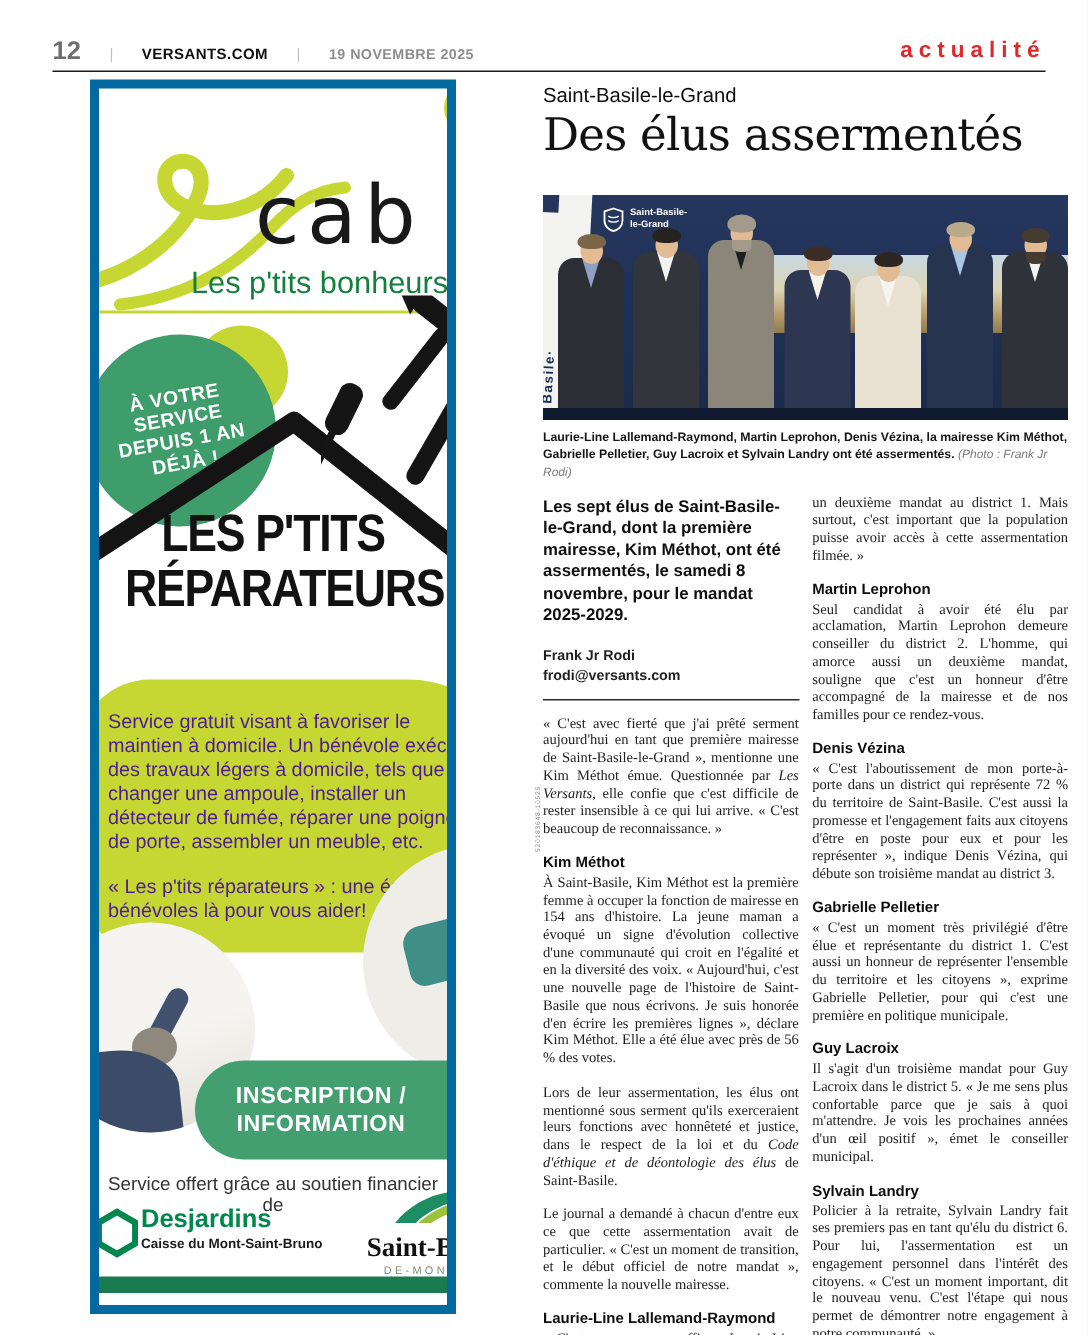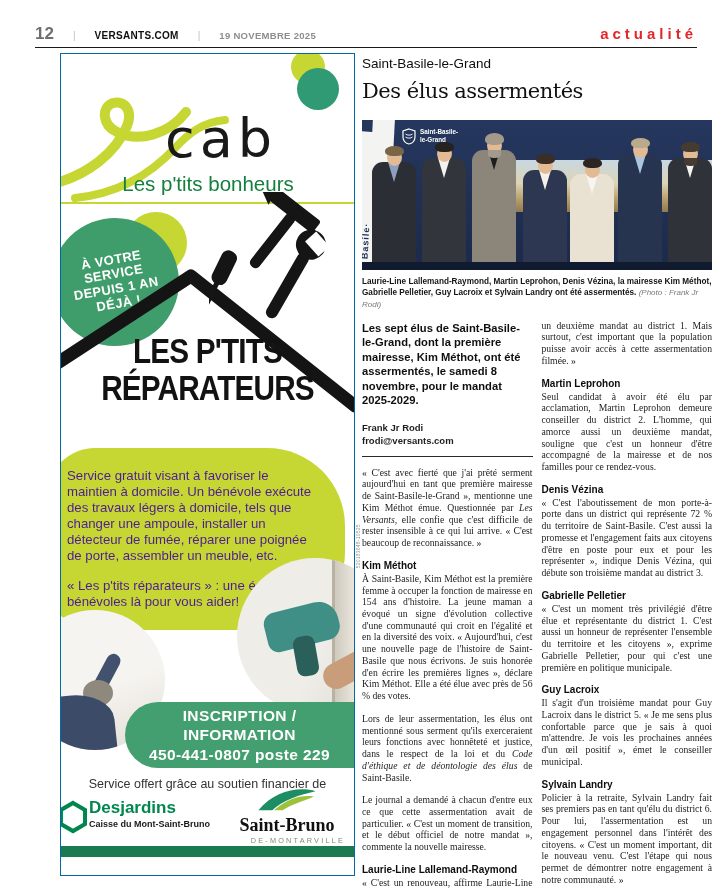--- a/index.html
+++ b/index.html
@@ -10,21 +10,21 @@
   .hdr{position:absolute;left:35px;top:24px;right:28px;height:20px;}
   .hdr-left{display:flex;align-items:baseline;gap:19px;}
   .pnum{font-weight:bold;font-size:17px;color:#6f6f6f;}
   .psep{color:#c0c0c0;font-size:10px;}
   .psite{font-weight:bold;font-size:10px;color:#0f0f0f;letter-spacing:.3px;text-align:center;}
   .pdate{font-weight:bold;font-size:9.5px;color:#8d8d8d;letter-spacing:.3px;}
   .section{position:absolute;right:0;top:1px;font-weight:bold;font-size:15px;color:#e2262a;letter-spacing:4px;}
   .hdr-rule{position:absolute;left:35px;right:28px;top:47px;height:1px;background:#1a1a1a;}
 
   
-  .ad{position:absolute;left:60px;top:53px;width:295px;height:823px;border:1px solid #0369a1;background:#fff;overflow:hidden;box-sizing:border-box;}
+  .ad{position:absolute;left:60px;top:53px;width:244px;height:823px;border:6px solid #0369a1;background:#fff;overflow:hidden;box-sizing:border-box;}
   .ad *{position:absolute;}
   .c-lime{left:230px;top:-4px;width:34px;height:34px;border-radius:50%;background:#c6d733;}
   .c-teal{left:236px;top:14px;width:42px;height:42px;border-radius:50%;background:#2f9a74;}
   .ad-swoosh{left:-8px;top:16px;width:190px;height:135px;}
   .ad-cab{left:104px;top:58px;font-size:54px;line-height:1;letter-spacing:5px;color:#191919;font-family:"DejaVu Sans",sans-serif;}
   .ad-tag{left:18px;top:118px;width:258px;text-align:center;font-size:20.5px;color:#15803d;}
   .ad-underline{left:0;right:0;top:148px;height:2px;background:#c6d733;}
   .badge-lime{left:64px;top:158px;width:62px;height:62px;border-radius:50%;background:#c6d733;}
   .badge{left:-10px;top:164px;width:128px;height:128px;border-radius:50%;background:#3f9c6b;color:#fff;
          display:flex;flex-direction:column;justify-content:center;align-items:center;transform:rotate(-10deg);}
@@ -58,21 +58,21 @@
   .stb{left:168px;top:732px;width:116px;height:58px;text-align:center;}
   .stb svg{position:static;}
   .stb-name{position:static;display:block;font-family:"Liberation Serif",serif;font-weight:bold;font-size:18px;color:#101010;line-height:1;}
   .stb-sub{position:static;display:block;font-size:7.3px;letter-spacing:2.2px;color:#7b8f72;margin-top:2px;text-align:right;}
   .ad-bar{left:0;right:0;top:792px;height:11px;background:#1b7b50;}
   .ad-ref{position:absolute;left:356px;top:524px;font-size:4.5px;color:#8d8d8d;writing-mode:vertical-rl;transform:rotate(180deg);letter-spacing:.5px;}
 
   
   .art{position:absolute;left:362px;top:56px;width:350px;}
   .kicker{font-weight:normal;font-size:13.5px;color:#0d0d0d;margin:0 0 3px;}
-  .headline{font-family:"DejaVu Serif",serif;font-weight:400;font-size:21px;line-height:34px;color:#111;margin:0 0 12px;letter-spacing:-.5px;}
+  .headline{font-family:"DejaVu Serif",serif;font-weight:400;font-size:30px;line-height:34px;color:#111;margin:0 0 22px;letter-spacing:-.5px;}
   .photo{position:relative;width:350px;height:150px;background:linear-gradient(#26375f, #1b2a4a);overflow:hidden;margin:0 0 6px;}
   .p-strip{position:absolute;left:118px;top:40px;height:52px;right:0;
            background:linear-gradient(#c8d8e2 0%,#dcd4b4 45%,#b59a67 78%,#8f7a50 100%);}
   .p-logo{position:absolute;left:40px;top:8px;display:flex;gap:4px;color:#fff;align-items:flex-start;}
   .p-logo-txt{font-weight:bold;font-size:6.3px;line-height:1.2;}
   .p-flag{position:absolute;left:-7px;top:-6px;width:36px;height:160px;background:linear-gradient(100deg,#f3f3f1 68%,#d9d9d5 100%);transform:rotate(3deg);}
   .p-flag-a{position:absolute;left:0;top:0;width:14px;height:18px;background:#24365c;}
   .p-flagtext{position:absolute;left:8px;bottom:14px;writing-mode:vertical-rl;transform:rotate(180deg);font-weight:bold;font-size:9px;color:#1d2c52;letter-spacing:1px;}
   .p-floor{position:absolute;left:0;right:0;bottom:0;height:8px;background:#101b30;}
   .p-table{position:absolute;right:0;bottom:0;width:44px;height:16px;background:#cfd2d6;border-radius:8px 0 0 0;}
@@ -169,21 +169,20 @@
     <div class="circ circ-right">
       <div class="door"></div>
       <div class="drill"></div>
       <div class="drill-h"></div>
       <div class="arm2"></div>
     </div>
 
     <div class="contact">
       <div>INSCRIPTION /</div>
       <div>INFORMATION</div>
-      <div>450-441-0807 poste 229</div>
     </div>
 
     <div class="sp-intro">Service offert grâce au soutien financier de</div>
 
     <div class="desj">
       <svg width="28" height="34" viewBox="0 0 30 34">
         <polygon points="15,2 28,9.5 28,24.5 15,32 2,24.5 2,9.5" fill="none" stroke="#00874e" stroke-width="4.5"></polygon>
       </svg>
       <div class="desj-name">Desjardins</div>
       <div class="desj-sub">Caisse du Mont-Saint-Bruno</div>

